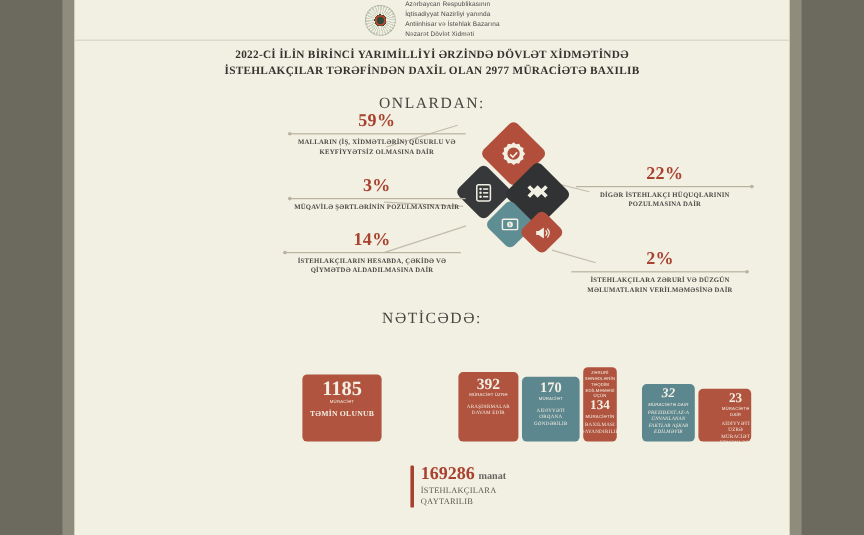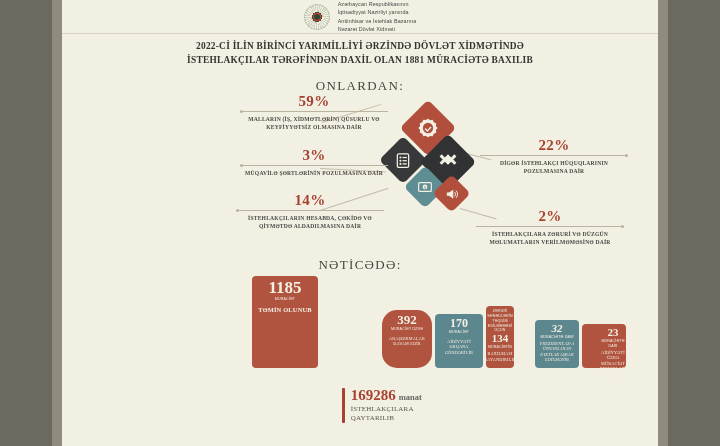--- a/index.html
+++ b/index.html
@@ -112,21 +112,21 @@
       <div class="org">
         <div>Azərbaycan Respublikasının</div>
         <div>İqtisadiyyat Nazirliyi yanında</div>
         <div>Antiinhisar və İstehlak Bazarına</div>
         <div>Nəzarət Dövlət Xidməti</div>
       </div>
     </div>
 
     <div class="title">
       <div>2022-Cİ İLİN BİRİNCİ YARIMİLLİYİ ƏRZİNDƏ DÖVLƏT XİDMƏTİNDƏ</div>
-      <div>İSTEHLAKÇILAR TƏRƏFİNDƏN DAXİL OLAN 1881 MÜRACİƏTƏ BAXILIB</div>
+      <div>İSTEHLAKÇILAR TƏRƏFİNDƏN DAXİL OLAN 2977 MÜRACİƏTƏ BAXILIB</div>
     </div>
 
     <div class="section-head" id="onlardan">ONLARDAN:</div>
 
     <div class="conn" style="left:260px;top:122px;width:62px;transform:rotate(-17deg);transform-origin:left center;"></div>
     <div class="conn" style="left:258px;top:168px;width:66px;transform:rotate(3deg);transform-origin:left center;"></div>
     <div class="conn" style="left:258px;top:210px;width:72px;transform:rotate(-18deg);transform-origin:left center;"></div>
     <div class="conn" style="left:400px;top:152px;width:30px;transform:rotate(14deg);transform-origin:left center;"></div>
     <div class="conn" style="left:398px;top:208px;width:38px;transform:rotate(16deg);transform-origin:left center;"></div>
 
@@ -205,26 +205,26 @@
 
     <div class="pct r" id="p2">
       <div class="num">2%</div>
       <div class="rule"></div>
       <div class="txt">İSTEHLAKÇILARA ZƏRURİ VƏ DÜZGÜN MƏLUMATLARIN VERİLMƏMƏSİNƏ DAİR</div>
     </div>
 
     <div class="section-head" id="neticede">NƏTİCƏDƏ:</div>
 
     <div class="bars">
-      <div class="bar red" style="left:0px;width:66px;height:92px;">
+      <div class="bar red" style="left:0px;width:66px;height:56px;">
         <div class="big" style="font-size:17px;">1185</div>
         <div class="sub">MÜRACİƏT</div>
         <div class="cap">TƏMİN OLUNUB</div>
       </div>
-      <div class="bar red" style="left:130px;width:50px;height:58px;border-radius:15px;">
+      <div class="bar red" style="left:130px;width:50px;height:58px;">
         <div class="big" style="font-size:13px;">392</div>
         <div class="sub">MÜRACİƏT ÜZRƏ</div>
         <div class="cap sm">ARAŞDIRMALAR DAVAM EDİR</div>
       </div>
       <div class="bar teal" style="left:183px;width:48px;height:54px;">
         <div class="big" style="font-size:12px;">170</div>
         <div class="sub">MÜRACİƏT</div>
         <div class="cap sm">AİDİYYƏTİ ORQANA GÖNDƏRİLİB</div>
       </div>
       <div class="bar red" style="left:234px;width:28px;height:62px;">

